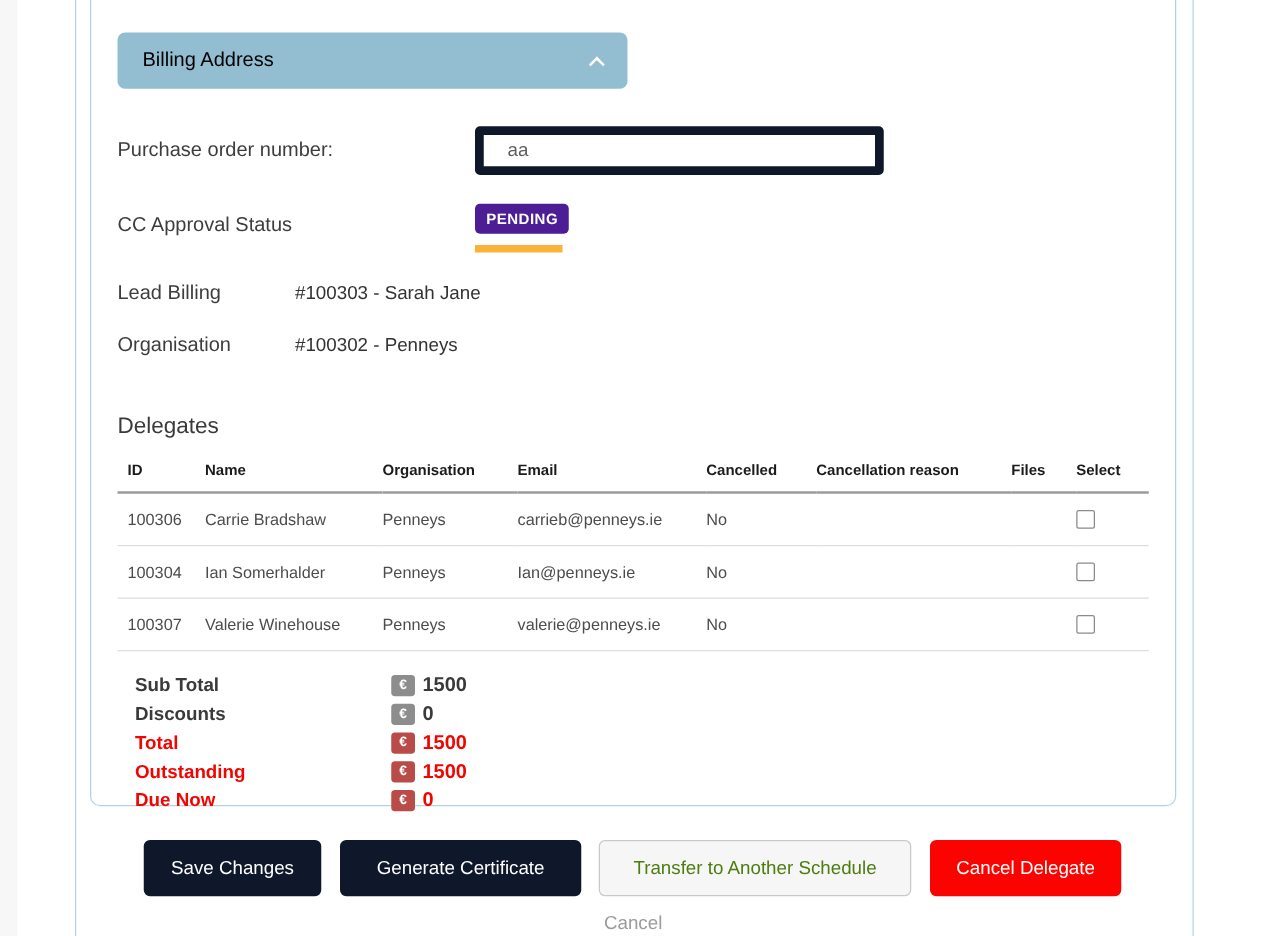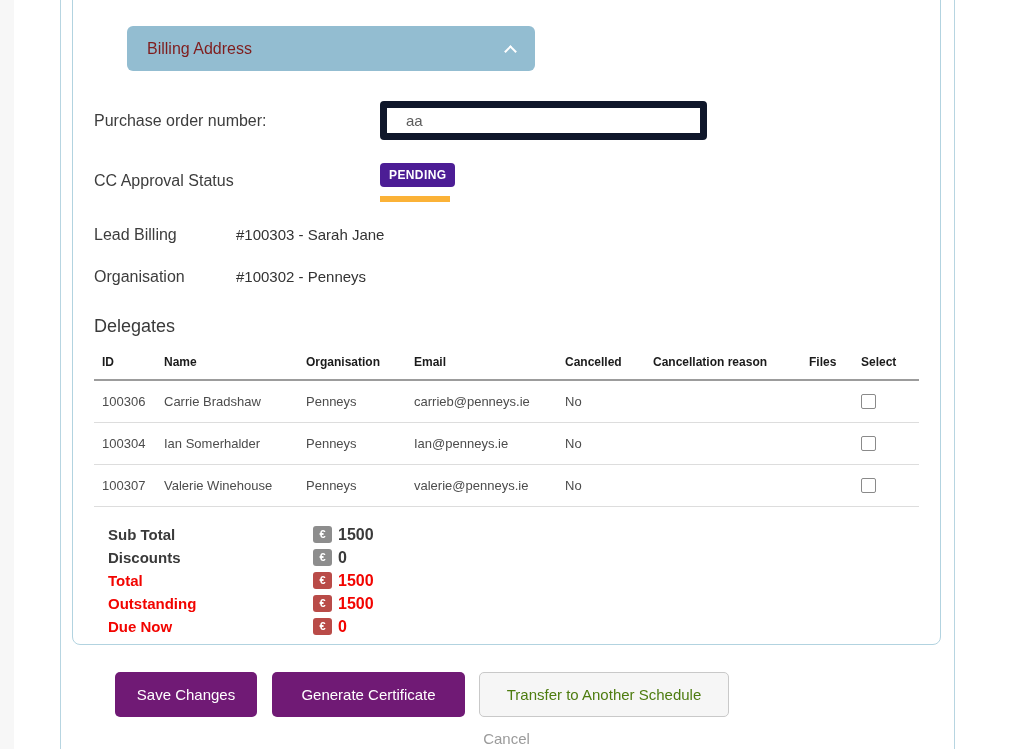--- a/index.html
+++ b/index.html
@@ -14,21 +14,21 @@
 
   .card {
     position:absolute; left:72px; top:-20px; width:869px; height:665px;
     background:#fff; border:1px solid #b2d3e0; border-radius:8px;
     padding:45px 21px 0 21px;
   }
 
   .section-header {
     width:408px; height:45px; background:#93bdd1; border:none; border-radius:6px;
     display:flex; align-items:center; justify-content:space-between;
-    padding:8px 20px; color:#7f1d1d; font-size:16px; font-family:inherit; cursor:pointer;margin-left:33px;
+    padding:8px 20px; color:#000000; font-size:16px; font-family:inherit; cursor:pointer;
   }
   .chev { display:inline-block; width:9px; height:9px; margin-top:5px;
     border-top:2px solid #fff; border-left:2px solid #fff; transform:rotate(45deg); }
 
   .field-row { display:flex; align-items:center; margin-top:30px; }
   .field-row .lbl { width:286px; font-size:16px; color:#3d3d3d; }
   .po-input {
     width:327px; height:39px; border:7px solid #0f172a; border-radius:4px;
     padding:0 12px 0 19px; font-size:15px; color:#5d5d5d; font-family:inherit; background:#fff;
   }
@@ -38,21 +38,21 @@
   .status-badge {
     display:inline-block; background:#4c1d95; color:#fff; font-size:12px; font-weight:bold;
     letter-spacing:.4px; padding:5px 9px; border-radius:4px;
   }
   .orange-bar { width:70px; height:6px; background:#fbb237; margin-top:9px; }
 
   .info-row { display:flex; align-items:baseline; margin-top:24px; }
   .info-row .lbl { width:142px; font-size:16px; color:#3d3d3d; }
   .info-row .val { font-size:15px; color:#333333; }
 
-  .delegates-title { margin-top:30px; font-size:18px; font-weight:normal; color:#3a3a3a; }
+  .delegates-title { margin-top:44px; font-size:18px; font-weight:normal; color:#3a3a3a; }
 
   table.delegates { width:100%; border-collapse:collapse; margin-top:10px; }
   table.delegates th {
     text-align:left; font-size:12px; font-weight:bold; color:#1b1b1b;
     padding:8px 4px 10px 0; border-bottom:2px solid #9c9c9c; white-space:nowrap;
   }
   table.delegates td {
     font-size:13px; color:#4c4c4c; padding:13px 4px 13px 0; border-bottom:1px solid #dddddd;
     vertical-align:middle;
   }
@@ -78,21 +78,21 @@
   }
   .total-row .tvalue { font-size:16px; font-weight:bold; }
   .total-row.muted .tlabel, .total-row.muted .tvalue { color:#3a3a3a; }
   .total-row.muted .cur-badge { background:#8d8d8d; }
   .total-row.danger .tlabel, .total-row.danger .tvalue { color:#f20400; }
   .total-row.danger .cur-badge { background:#b94b48; }
 
   .actions { position:absolute; left:115px; top:672px; display:flex; align-items:center; }
   .btn { height:45px; border-radius:5px; font-size:15px; font-family:inherit; cursor:pointer;
          display:flex; align-items:center; justify-content:center; white-space:nowrap; }
-  .btn.primary { background:#701a75; color:#ffffff; border:none; }
+  .btn.primary { background:#0f172a; color:#ffffff; border:none; }
   .btn.save { width:142px; margin-right:15px; }
   .btn.generate { width:193px; margin-right:14px; }
   .btn.transfer { width:250px; margin-right:15px; background:#f6f6f6; border:1px solid #c9c9c9; color:#4d7c0f; }
   .btn.cancel-delegate { width:153px; background:#fb0300; color:#ffffff; border:none; }
 
   .cancel-link {
     position:absolute; left:72px; top:730px; width:869px; text-align:center;
     font-size:15px; color:#9b9b9b; cursor:pointer;
   }
 </style>
@@ -214,15 +214,16 @@
         <span class="cur-badge">€</span>
         <span class="tvalue">0</span>
       </div>
     </div>
 </div>
 
 <div class="actions">
   <button class="btn primary save">Save Changes</button>
   <button class="btn primary generate">Generate Certificate</button>
   <button class="btn transfer">Transfer to Another Schedule</button>
+  <button class="btn cancel-delegate">Cancel Delegate</button>
 </div>
 
 <div class="cancel-link">Cancel</div>
 
 </body></html>

